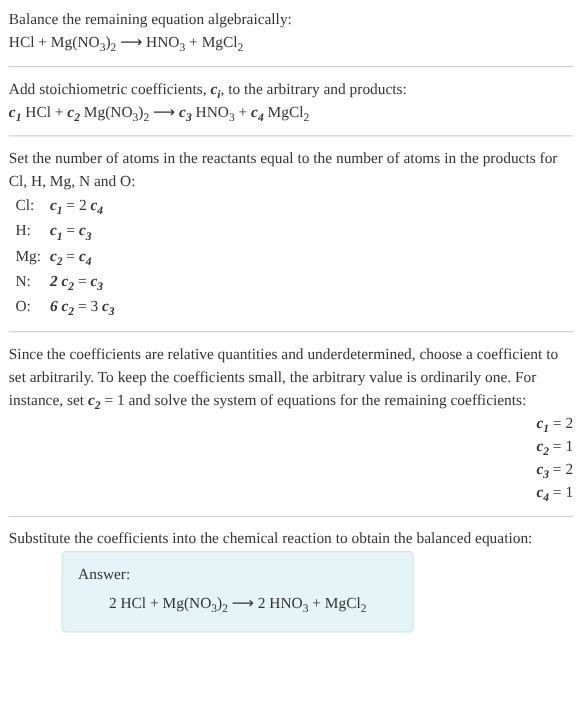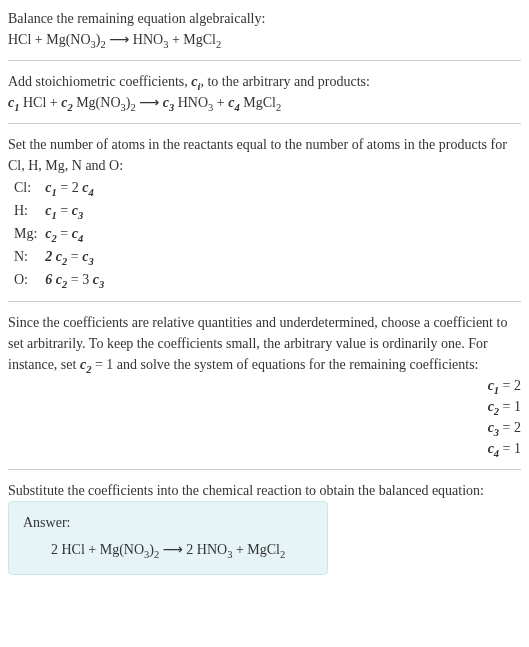--- a/index.html
+++ b/index.html
@@ -42,20 +42,21 @@
     text-align: right;
   }
   .answer-box {
     background: #e6f3f7;
     border: 1px solid #cce5ec;
     border-radius: 4px;
     padding: 10px 14px 14px 14px;
     display: inline-block;
     min-width: 320px;
     box-sizing: border-box;
+    margin-left: 48px;
   }
   .answer-label {
     margin-bottom: 6px;
   }
   .answer-eq {
     padding-left: 28px;
   }
 </style>
 </head>
 <body>

